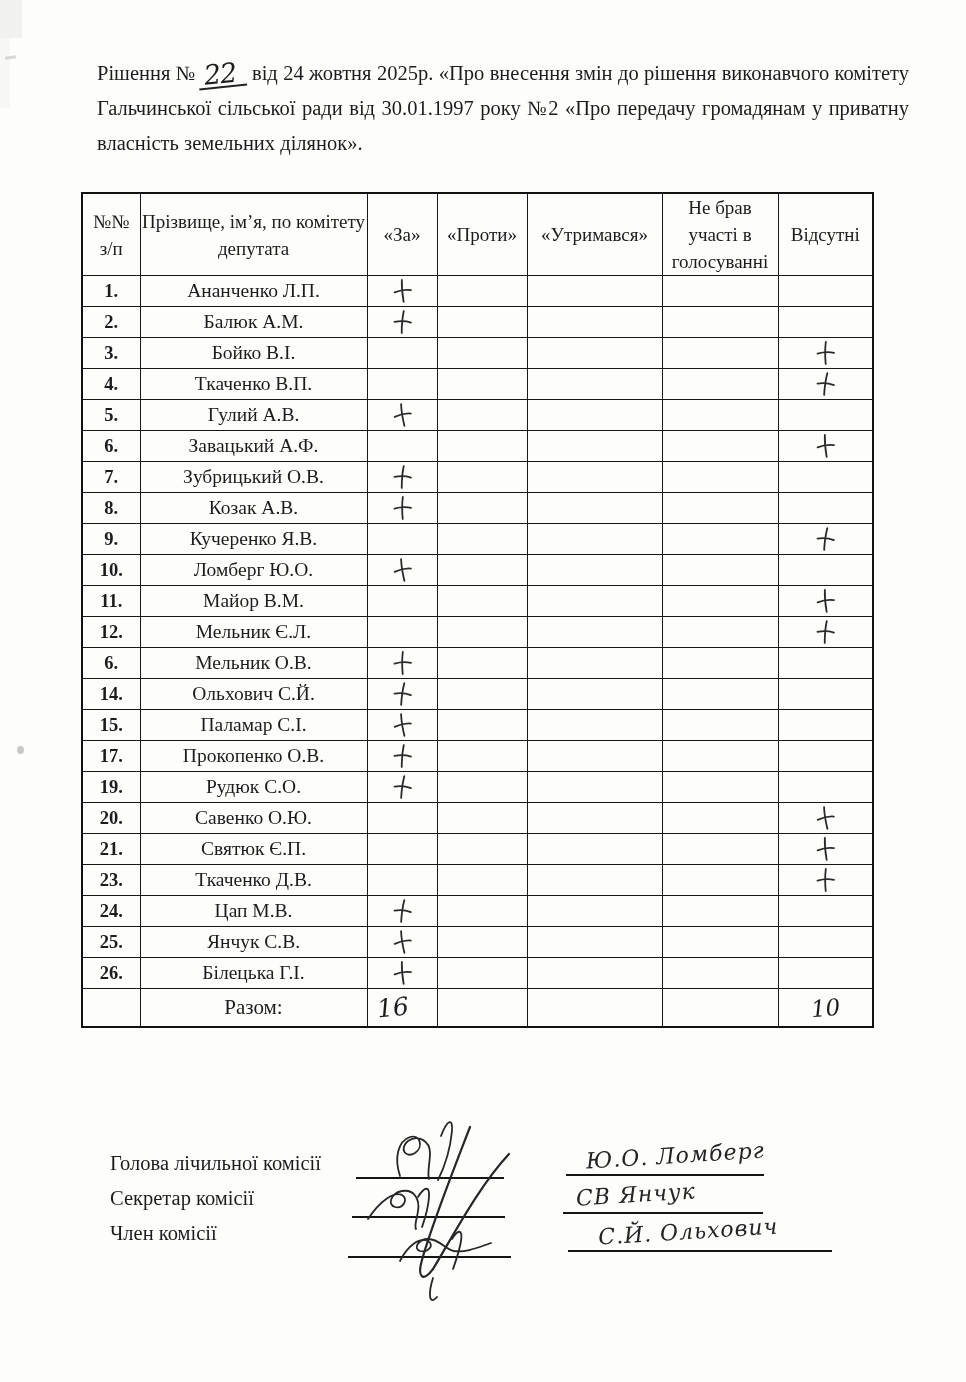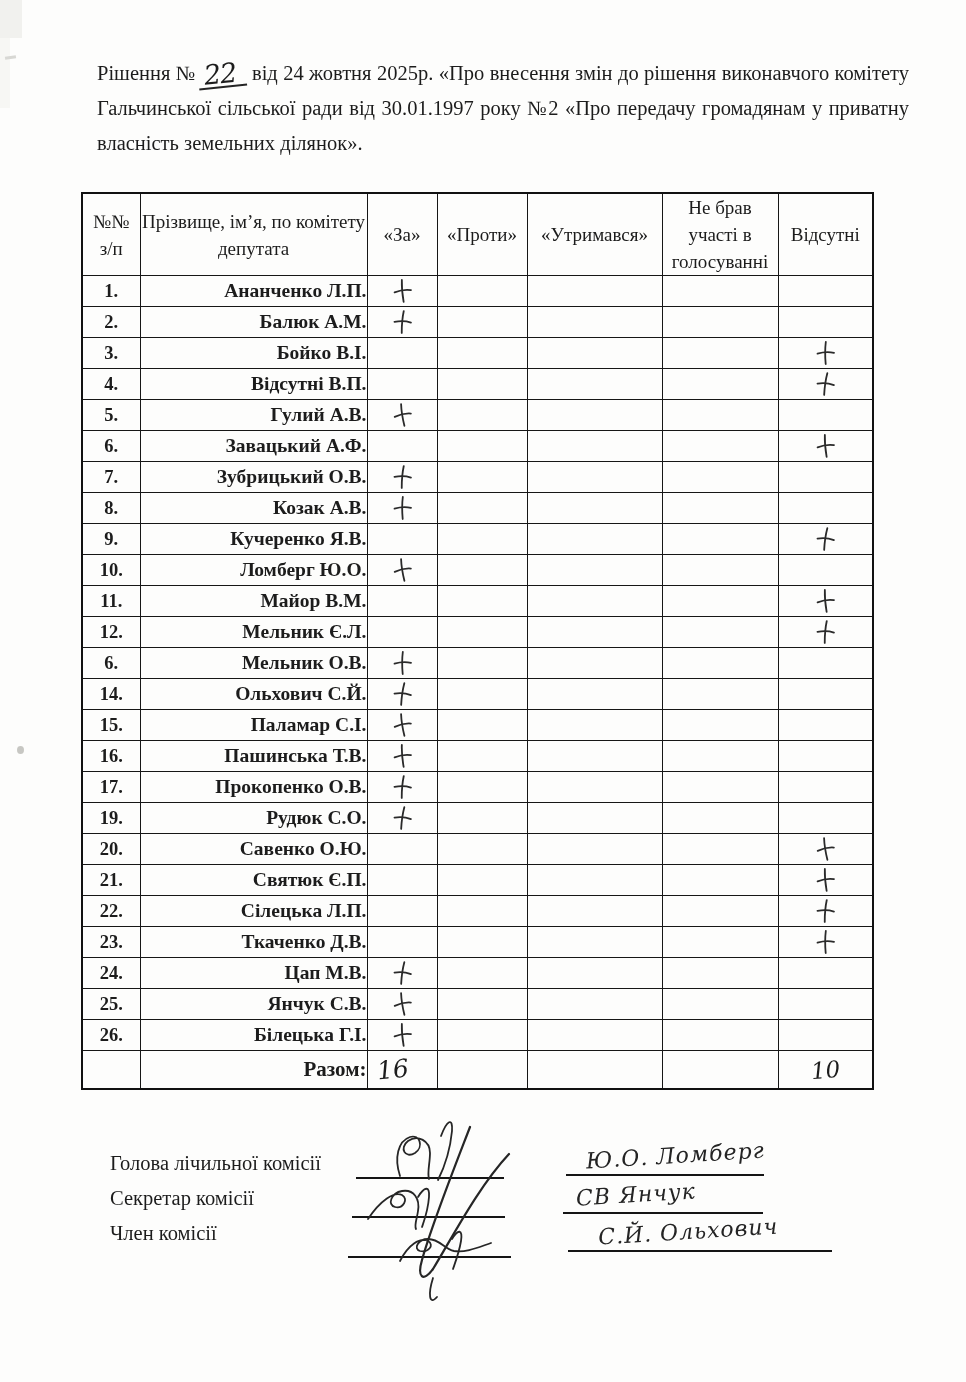--- a/index.html
+++ b/index.html
@@ -58,21 +58,21 @@
     font-weight:normal;
     vertical-align:top;
     padding-top:7px;
     text-align:center;
     font-size:19px;line-height:27px;
     height:74px;
   }
   th.h-num{white-space:pre-line;text-align:center;}
   tbody td{height:30px;}
   .c-num{font-weight:bold;text-align:center;font-size:18.5px;}
-  .c-name{text-align:right;padding-left:13px;font-size:19.5px;font-weight:bold;}
+  .c-name{text-align:center;padding-left:13px;font-size:19.5px;}
   .c-vote{text-align:center;}
   .totals td{height:37px;}
   .totals .c-name{font-size:21px;}
   .hand-total{
     font-family:"DejaVu Serif",serif;font-style:italic;
     font-size:25px;display:inline-block;
   }
   .t-za{transform:rotate(-6deg);margin-left:-18px;}
   .t-vid{transform:rotate(-5deg);font-size:23px;}
 
@@ -172,21 +172,21 @@
       <td class="c-vote"></td>
       <td class="c-vote"><svg class="mark rot2" width="21" height="26" viewBox="0 0 21 26">
               <g fill="none" stroke="#2a2a2a" stroke-width="1.8" stroke-linecap="round">
                 <path d="M11 2 C 10 9, 10 17, 10.5 24"></path>
                 <path d="M2.5 13.5 C 8 12, 15 12, 19 13"></path>
               </g>
             </svg></td>
     </tr>
         <tr>
       <td class="c-num">4.</td>
-      <td class="c-name">Відсутні В.П.</td>
+      <td class="c-name">Ткаченко В.П.</td>
       <td class="c-vote"></td>
       <td class="c-vote"></td>
       <td class="c-vote"></td>
       <td class="c-vote"></td>
       <td class="c-vote"><svg class="mark rot3" width="21" height="26" viewBox="0 0 21 26">
               <g fill="none" stroke="#2a2a2a" stroke-width="1.8" stroke-linecap="round">
                 <path d="M11 2 C 10 9, 10 17, 10.5 24"></path>
                 <path d="M2.5 13.5 C 8 12, 15 12, 19 13"></path>
               </g>
             </svg></td>
@@ -339,34 +339,20 @@
                 <path d="M11 2 C 10 9, 10 17, 10.5 24"></path>
                 <path d="M2.5 13.5 C 8 12, 15 12, 19 13"></path>
               </g>
             </svg></td>
       <td class="c-vote"></td>
       <td class="c-vote"></td>
       <td class="c-vote"></td>
       <td class="c-vote"></td>
     </tr>
         <tr>
-      <td class="c-num">16.</td>
-      <td class="c-name">Пашинська Т.В.</td>
-      <td class="c-vote"><svg class="mark rot0" width="21" height="26" viewBox="0 0 21 26">
-              <g fill="none" stroke="#2a2a2a" stroke-width="1.8" stroke-linecap="round">
-                <path d="M11 2 C 10 9, 10 17, 10.5 24"></path>
-                <path d="M2.5 13.5 C 8 12, 15 12, 19 13"></path>
-              </g>
-            </svg></td>
-      <td class="c-vote"></td>
-      <td class="c-vote"></td>
-      <td class="c-vote"></td>
-      <td class="c-vote"></td>
-    </tr>
-        <tr>
       <td class="c-num">17.</td>
       <td class="c-name">Прокопенко О.В.</td>
       <td class="c-vote"><svg class="mark rot1" width="21" height="26" viewBox="0 0 21 26">
               <g fill="none" stroke="#2a2a2a" stroke-width="1.8" stroke-linecap="round">
                 <path d="M11 2 C 10 9, 10 17, 10.5 24"></path>
                 <path d="M2.5 13.5 C 8 12, 15 12, 19 13"></path>
               </g>
             </svg></td>
       <td class="c-vote"></td>
       <td class="c-vote"></td>
@@ -402,34 +388,20 @@
             </svg></td>
     </tr>
         <tr>
       <td class="c-num">21.</td>
       <td class="c-name">Святюк Є.П.</td>
       <td class="c-vote"></td>
       <td class="c-vote"></td>
       <td class="c-vote"></td>
       <td class="c-vote"></td>
       <td class="c-vote"><svg class="mark rot0" width="21" height="26" viewBox="0 0 21 26">
-              <g fill="none" stroke="#2a2a2a" stroke-width="1.8" stroke-linecap="round">
-                <path d="M11 2 C 10 9, 10 17, 10.5 24"></path>
-                <path d="M2.5 13.5 C 8 12, 15 12, 19 13"></path>
-              </g>
-            </svg></td>
-    </tr>
-        <tr>
-      <td class="c-num">22.</td>
-      <td class="c-name">Сілецька Л.П.</td>
-      <td class="c-vote"></td>
-      <td class="c-vote"></td>
-      <td class="c-vote"></td>
-      <td class="c-vote"></td>
-      <td class="c-vote"><svg class="mark rot1" width="21" height="26" viewBox="0 0 21 26">
               <g fill="none" stroke="#2a2a2a" stroke-width="1.8" stroke-linecap="round">
                 <path d="M11 2 C 10 9, 10 17, 10.5 24"></path>
                 <path d="M2.5 13.5 C 8 12, 15 12, 19 13"></path>
               </g>
             </svg></td>
     </tr>
         <tr>
       <td class="c-num">23.</td>
       <td class="c-name">Ткаченко Д.В.</td>
       <td class="c-vote"></td>

